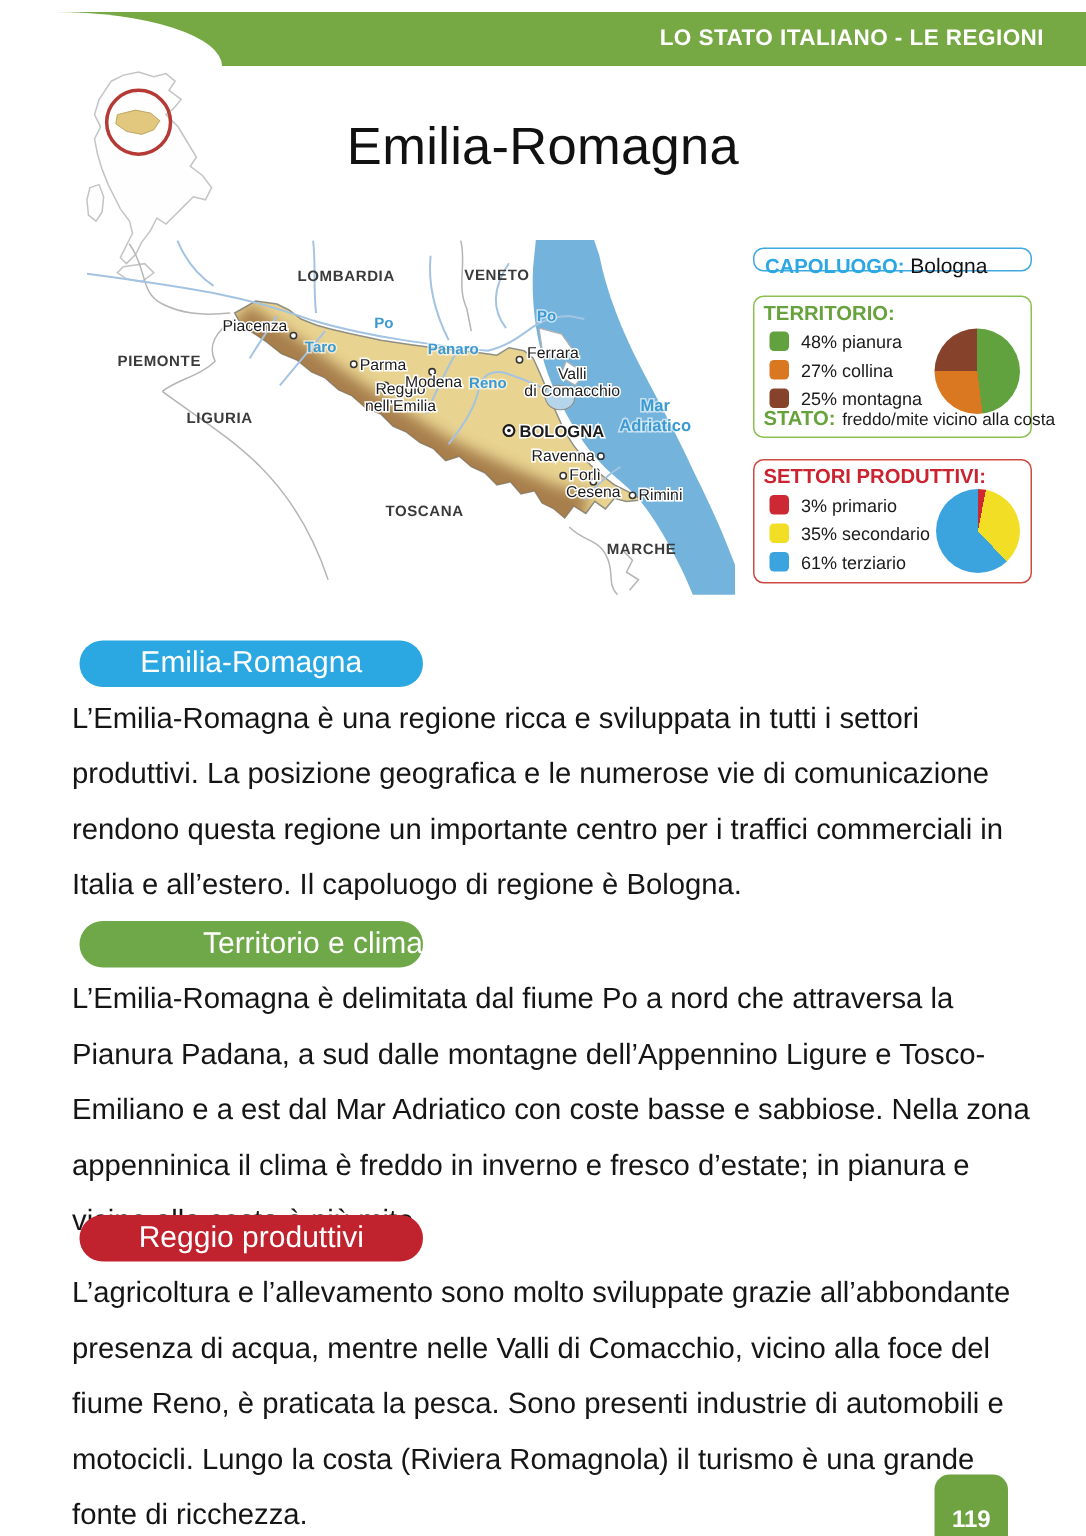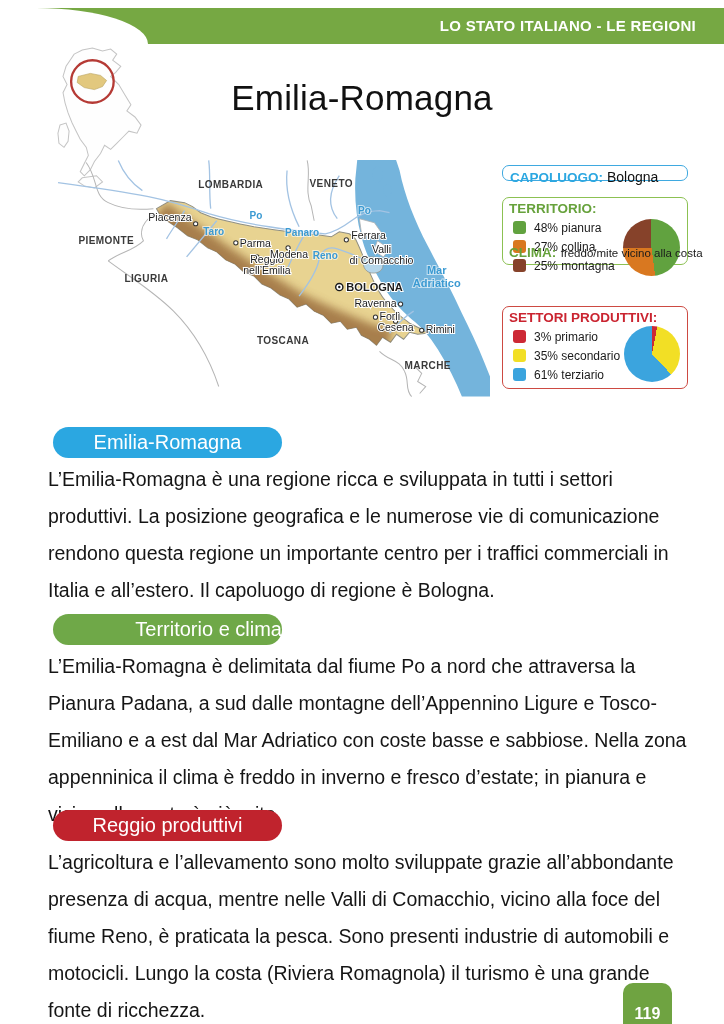--- a/index.html
+++ b/index.html
@@ -28,21 +28,21 @@
   .ct { fill:#1c1c1c; font-size:10.5px; paint-order:stroke; stroke:#ffffff; stroke-width:2px; }
   .ctb { font-weight:bold; font-size:11px; }
   .wt { fill:#3b9ad2; font-size:10px; font-weight:bold; paint-order:stroke; stroke:rgba(255,255,255,.6); stroke-width:2px; }
   .wtb { font-size:11px; }
 
   
   .info-box { position:absolute; left:502px; width:186px; border-radius:7px; background:#fff; }
   .box-capoluogo { top:165px; height:16px; border:1.6px solid #3fa9e0; padding:3px 0 0 7px;
                    font-size:14px; color:#111; }
   .box-capoluogo .lbl { color:#2ba7e1; font-weight:bold; font-size:13.5px; }
-  .box-territorio { top:197px; height:68px; border:1.6px solid #8cc152; padding:3px 6px 0 6px; }
+  .box-territorio { top:197px; height:95px; border:1.6px solid #8cc152; padding:3px 6px 0 6px; }
   .box-settori    { top:306px; height:83px; border:1.6px solid #cd4a42; padding:3px 6px 0 6px; }
   .box-label-green { color:#67a23c; font-weight:bold; font-size:13.5px; }
   .box-label-red   { color:#ca2430; font-weight:bold; font-size:13.5px; }
   .legend-row { display:flex; align-items:center; margin:4px 0 0 4px; height:15px; }
   .legend-sw  { width:13px; height:13px; border-radius:3px; margin-right:8px; flex:0 0 13px; }
   .legend-tx  { font-size:12px; color:#1a1a1a; }
   .pie { position:absolute; border-radius:50%; }
   .pie-territorio { width:57px; height:57px; right:7px; top:21px; }
   .pie-settori    { width:56px; height:56px; right:7px; top:19px; }
   .clima-row { position:absolute; left:6px; bottom:3px; white-space:nowrap; }
@@ -190,21 +190,21 @@
     <div class="legend-row">
       <span class="legend-sw" style="background-color: rgb(217, 120, 32);"></span>
       <span class="legend-tx">27% collina</span>
     </div>
     <div class="legend-row">
       <span class="legend-sw" style="background-color: rgb(134, 66, 42);"></span>
       <span class="legend-tx">25% montagna</span>
     </div>
     <div class="pie pie-territorio" style="background: conic-gradient(rgb(97, 162, 63) 0deg, rgb(97, 162, 63) 172.8deg, rgb(217, 120, 32) 172.8deg, rgb(217, 120, 32) 270deg, rgb(134, 66, 42) 270deg, rgb(134, 66, 42) 360deg);"></div>
     <div class="clima-row">
-      <span class="box-label-green">CLIMA:</span>
+      <span class="box-label-green">STATO:</span>
       <span class="v">freddo/mite vicino alla costa</span>
     </div>
   </div>
 
   <div class="info-box box-settori">
     <div class="box-label-red">SETTORI PRODUTTIVI:</div>
     <div class="legend-row">
       <span class="legend-sw" style="background-color: rgb(205, 41, 53);"></span>
       <span class="legend-tx">3% primario</span>
     </div>

